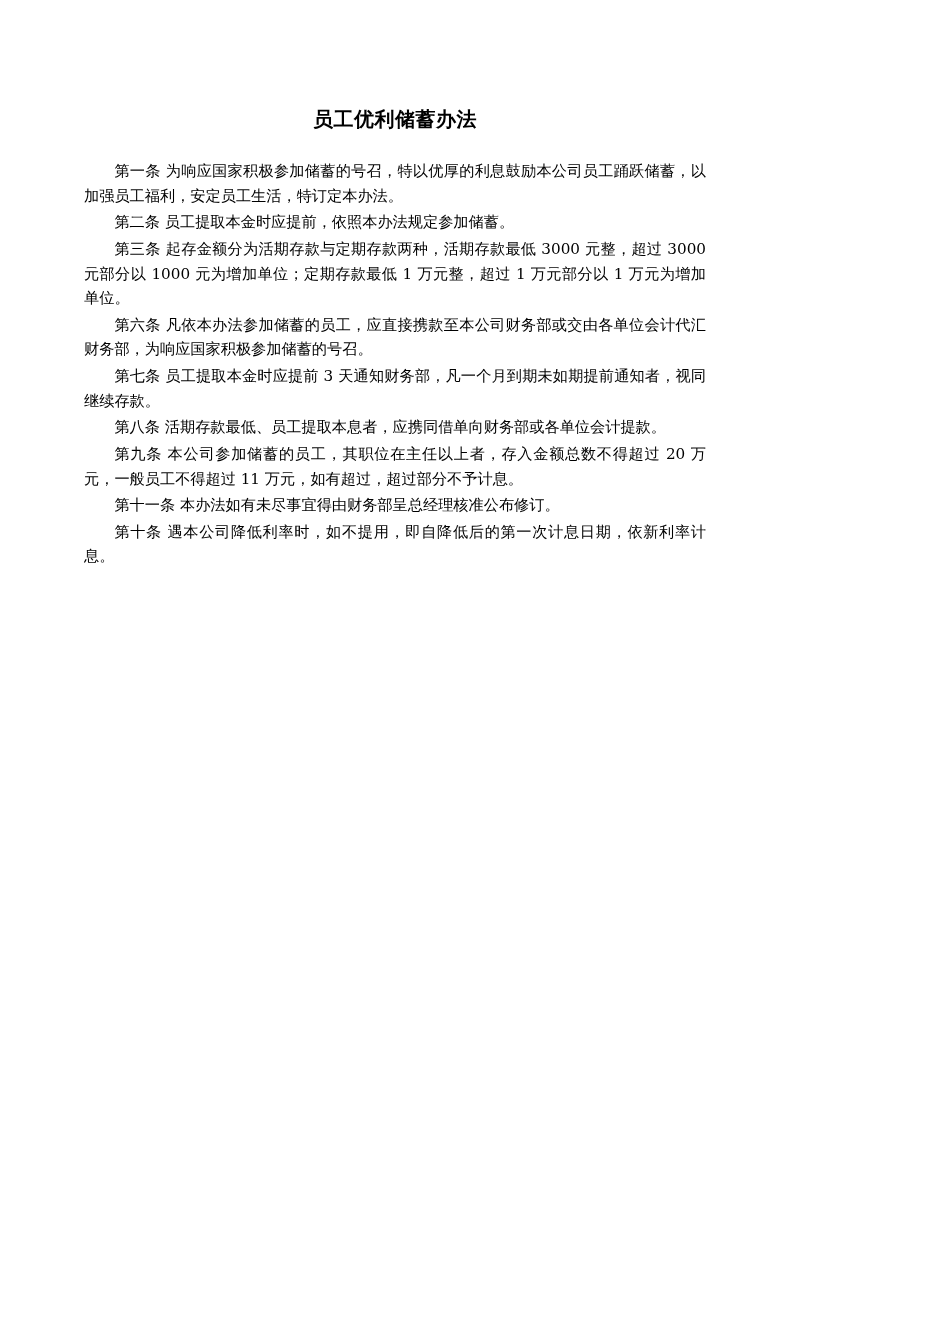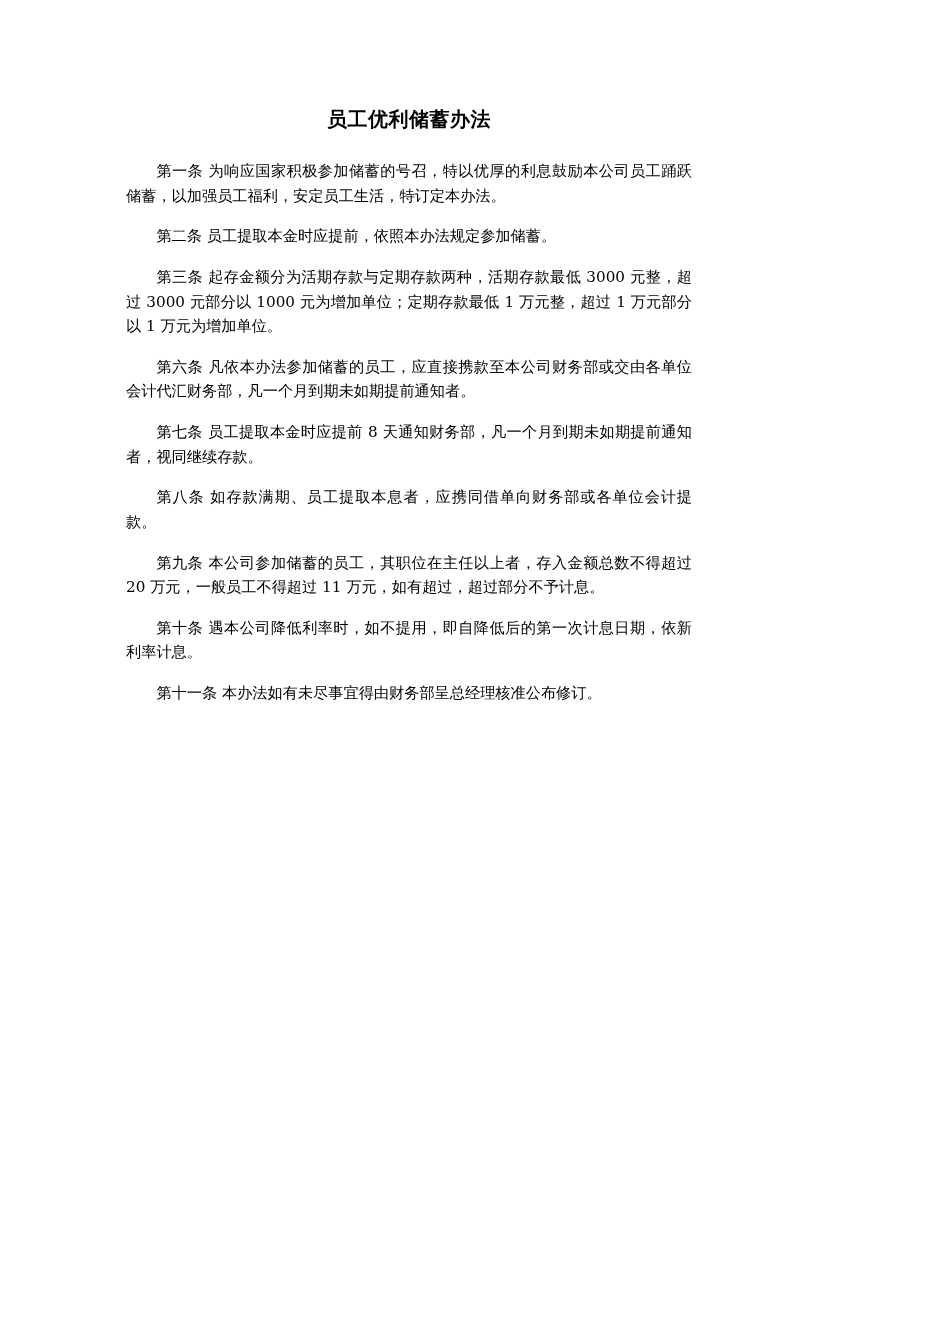--- a/index.html
+++ b/index.html
@@ -11,56 +11,56 @@
     width: 950px;
     min-height: 1344px;
     font-family: "DejaVu Serif", "Liberation Serif", serif;
     color: #000000;
   }
   .page {
     position: relative;
     width: 790px;
     min-height: 1344px;
     box-sizing: border-box;
-    padding: 105px 82px 40px 110px;
+    padding: 105px 82px 40px 82px;
   }
   .doc-title {
     text-align: center;
     font-family: "DejaVu Sans", "Liberation Sans", sans-serif;
     font-weight: bold;
     font-size: 20px;
     letter-spacing: 0.5px;
     margin: 0 0 26px 0;
     line-height: 1.4;
   }
   .body-text {
     font-size: 15.2px;
     line-height: 1.62;
     text-align: justify;
     text-justify: inter-ideograph;
   }
   .para {
-    margin: 16px;
+    margin: 2px;
     text-indent: 2em;
     text-align: justify;
     text-justify: inter-ideograph;
   }
 </style>
 </head>
 <body>
 
 <div class="page">
 
   <h1 class="doc-title">员工优利储蓄办法</h1>
 
   <div class="body-text">
     <p class="para">第一条  为响应国家积极参加储蓄的号召，特以优厚的利息鼓励本公司员工踊跃储蓄，以加强员工福利，安定员工生活，特订定本办法。</p>
     <p class="para">第二条  员工提取本金时应提前，依照本办法规定参加储蓄。</p>
     <p class="para">第三条  起存金额分为活期存款与定期存款两种，活期存款最低 3000 元整，超过 3000 元部分以 1000 元为增加单位；定期存款最低 1 万元整，超过 1 万元部分以 1 万元为增加单位。</p>
-    <p class="para">第六条  凡依本办法参加储蓄的员工，应直接携款至本公司财务部或交由各单位会计代汇财务部，凡一个月到期未如期提前通知者。</p>
-    <p class="para">第七条  员工提取本金时应提前 8 天通知财务部，凡一个月到期未如期提前通知者，视同继续存款。</p>
-    <p class="para">第八条  如存款满期、员工提取本息者，应携同借单向财务部或各单位会计提款。</p>
+    <p class="para">第六条  凡依本办法参加储蓄的员工，应直接携款至本公司财务部或交由各单位会计代汇财务部，为响应国家积极参加储蓄的号召。</p>
+    <p class="para">第七条  员工提取本金时应提前 3 天通知财务部，凡一个月到期未如期提前通知者，视同继续存款。</p>
+    <p class="para">第八条  活期存款最低、员工提取本息者，应携同借单向财务部或各单位会计提款。</p>
     <p class="para">第九条  本公司参加储蓄的员工，其职位在主任以上者，存入金额总数不得超过 20 万元，一般员工不得超过 11 万元，如有超过，超过部分不予计息。</p>
+    <p class="para">第十一条  本办法如有未尽事宜得由财务部呈总经理核准公布修订。</p>
     <p class="para">第十条  遇本公司降低利率时，如不提用，即自降低后的第一次计息日期，依新利率计息。</p>
-    <p class="para">第十一条  本办法如有未尽事宜得由财务部呈总经理核准公布修订。</p>
   </div>
 
 </div>
 
 </body></html>

